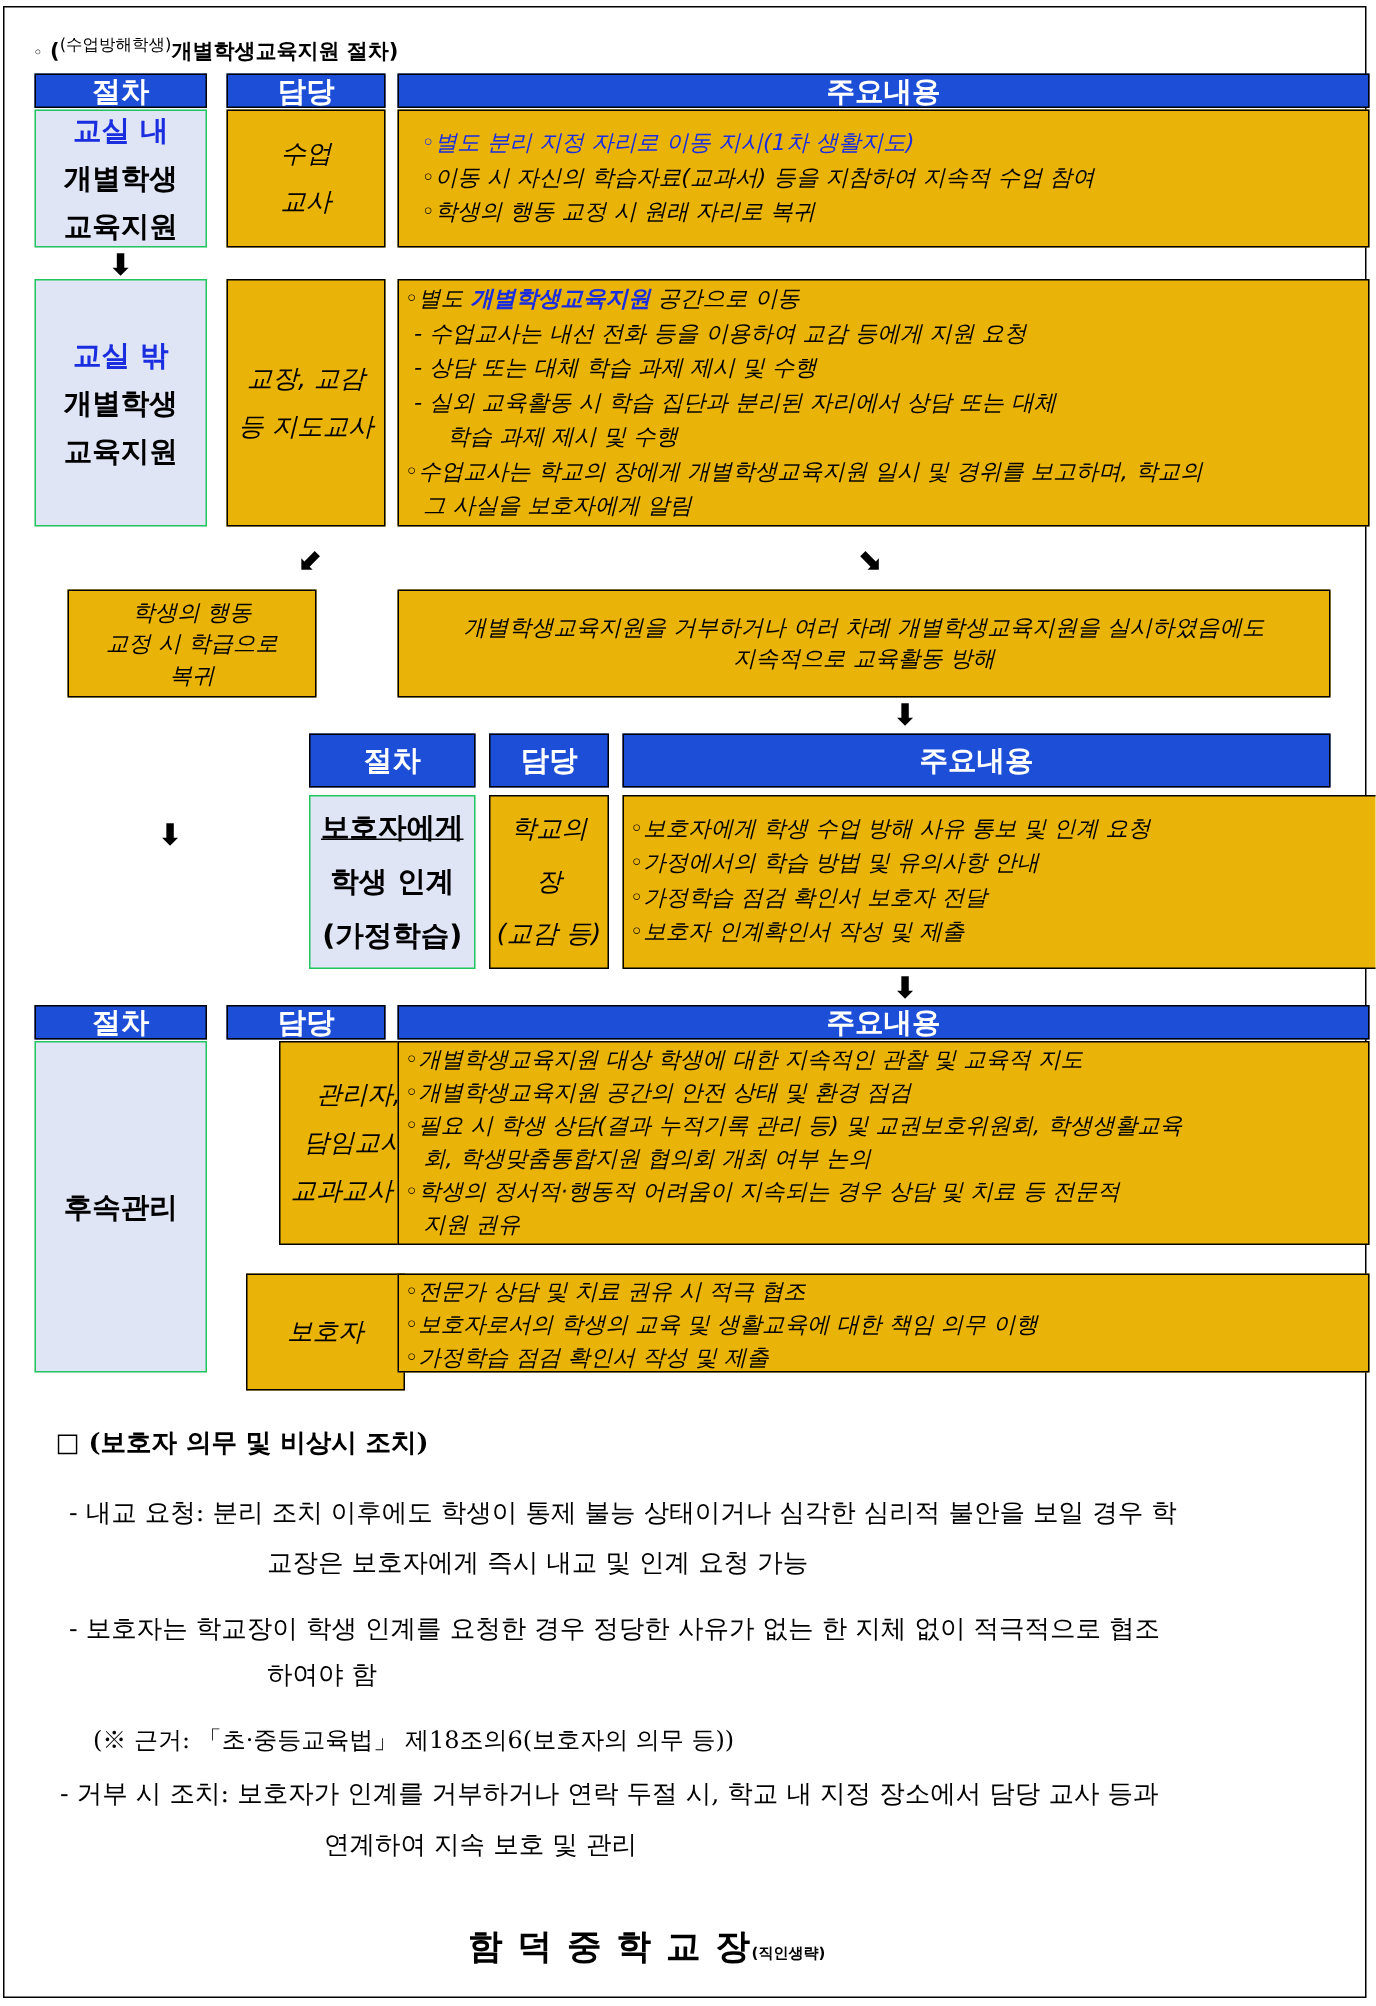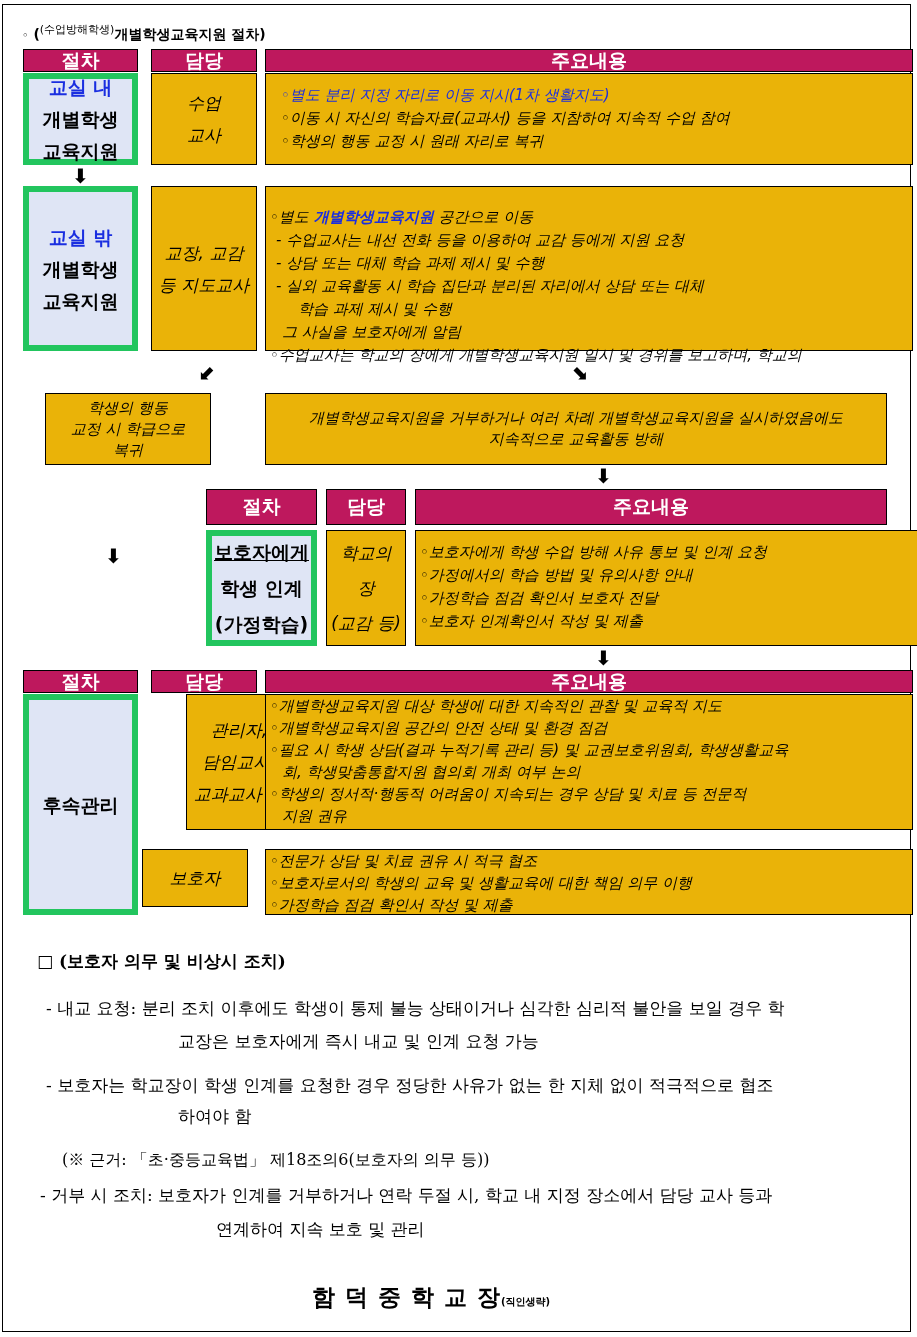--- a/index.html
+++ b/index.html
@@ -1,24 +1,24 @@
 <!DOCTYPE html>
 <html><head>
 <meta charset="utf-8">
 <style>
   html, body { margin: 0; padding: 0; background: #ffffff; }
   body { width: 917px; height: 1337px; position: relative; overflow: hidden;
          font-family: "DejaVu Sans", "Liberation Sans", sans-serif; color: #000; }
   .frame { position: absolute; left: 2px; top: 4px; width: 909px; height: 1328px;
            border: 1px solid #000; box-sizing: border-box; }
   .abs { position: absolute; box-sizing: border-box; }
-  .hdr { background: #be185d; color: #fff; border: 1px solid #000; display: flex;
+  .hdr { background: #1d4ed8; color: #fff; border: 1px solid #000; display: flex;
          align-items: center; justify-content: center; font-weight: bold; font-size: 19px; }
   .cell { border: 1px solid #000; background: #eab308; font-style: italic; }
-  .proc { background: #dfe5f5; border: 6px solid #22c55e; display: flex; flex-direction: column;
+  .proc { background: #dfe5f5; border: 1px solid #22c55e; display: flex; flex-direction: column;
           align-items: center; justify-content: center; font-weight: bold; font-size: 19px;
           line-height: 32px; text-align: center; }
   .blue { color: #1a2ee0; }
   .who { display: flex; flex-direction: column; align-items: center; justify-content: center;
          font-size: 17px; line-height: 32px; text-align: center; }
   .content { font-size: 15px; line-height: 23px; padding: 6px 2px 0 4px; }
   .content .line { white-space: nowrap; }
   .ind1 { padding-left: 6px; }
   .ind2 { padding-left: 28px; }
   .ind3 { padding-left: 12px; }
@@ -62,28 +62,28 @@
 
 <div class="abs proc" style="left:23px; top:186px; width:115px; height:165px;">
   <div class="blue">교실 밖</div>
   <div>개별학생</div>
   <div>교육지원</div>
 </div>
 <div class="abs cell who" style="left:151px; top:186px; width:106px; height:165px;">
   <div>교장, 교감</div>
   <div>등 지도교사</div>
 </div>
-<div class="abs cell content" style="left:265px; top:186px; width:648px; height:165px; padding-top:19px;">
+<div class="abs cell content" style="left:265px; top:186px; width:648px; height:165px; padding-top:1px;">
   <div class="line"><span>◦별도 </span><b class="blue">개별학생교육지원</b><span> 공간으로 이동</span></div>
   <div class="line ind1">- 수업교사는 내선 전화 등을 이용하여 교감 등에게 지원 요청</div>
   <div class="line ind1">- 상담 또는 대체 학습 과제 제시 및 수행</div>
   <div class="line ind1">- 실외 교육활동 시 학습 집단과 분리된 자리에서 상담 또는 대체</div>
   <div class="line ind2">학습 과제 제시 및 수행</div>
+  <div class="line">◦수업교사는 학교의 장에게 개별학생교육지원 일시 및 경위를 보고하며, 학교의</div>
   <div class="line ind3">그 사실을 보호자에게 알림</div>
-  <div class="line">◦수업교사는 학교의 장에게 개별학생교육지원 일시 및 경위를 보고하며, 학교의</div>
 </div>
 
 <div class="abs arrow" style="left:199px; top:362px;">⬋</div>
 <div class="abs arrow" style="left:571px; top:362px;">⬊</div>
 
 <div class="abs cell center-box" style="left:45px; top:393px; width:166px; height:72px;">
   <div>학생의 행동</div>
   <div>교정 시 학급으로</div>
   <div>복귀</div>
 </div>
@@ -133,21 +133,21 @@
 </div>
 <div class="abs cell content" style="left:265px; top:694px; width:648px; height:136px; padding-top:0; line-height:22px;">
   <div class="line">◦개별학생교육지원 대상 학생에 대한 지속적인 관찰 및 교육적 지도</div>
   <div class="line">◦개별학생교육지원 공간의 안전 상태 및 환경 점검</div>
   <div class="line">◦필요 시 학생 상담(결과 누적기록 관리 등) 및 교권보호위원회, 학생생활교육</div>
   <div class="line ind3">회, 학생맞춤통합지원 협의회 개최 여부 논의</div>
   <div class="line">◦학생의 정서적·행동적 어려움이 지속되는 경우 상담 및 치료 등 전문적</div>
   <div class="line ind3">지원 권유</div>
 </div>
 
-<div class="abs cell who" style="left:142px; top:849px; width:106px; height:58px;">
+<div class="abs cell who" style="left:164px; top:849px; width:106px; height:78px;">
   <div>보호자</div>
 </div>
 <div class="abs cell content" style="left:265px; top:849px; width:648px; height:66px; padding-top:0; line-height:22px;">
   <div class="line">◦전문가 상담 및 치료 권유 시 적극 협조</div>
   <div class="line">◦보호자로서의 학생의 교육 및 생활교육에 대한 책임 의무 이행</div>
   <div class="line">◦가정학습 점검 확인서 작성 및 제출</div>
 </div>
 
 <div class="abs sect" style="left:37px; top:950px; font-weight:bold;">
   <span>□</span>

